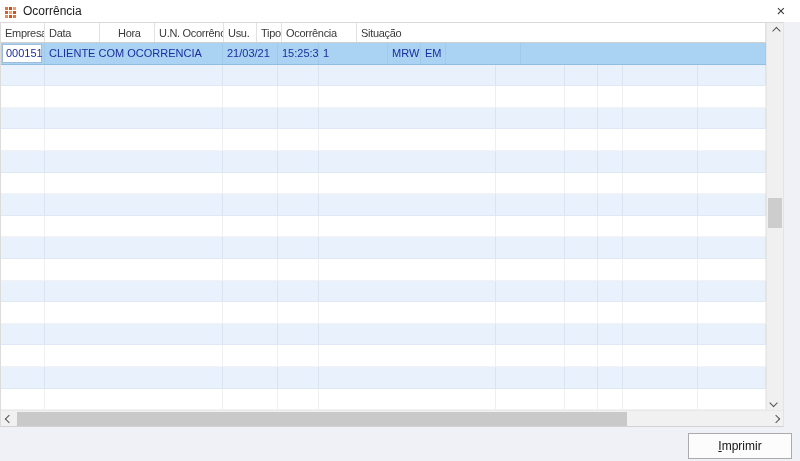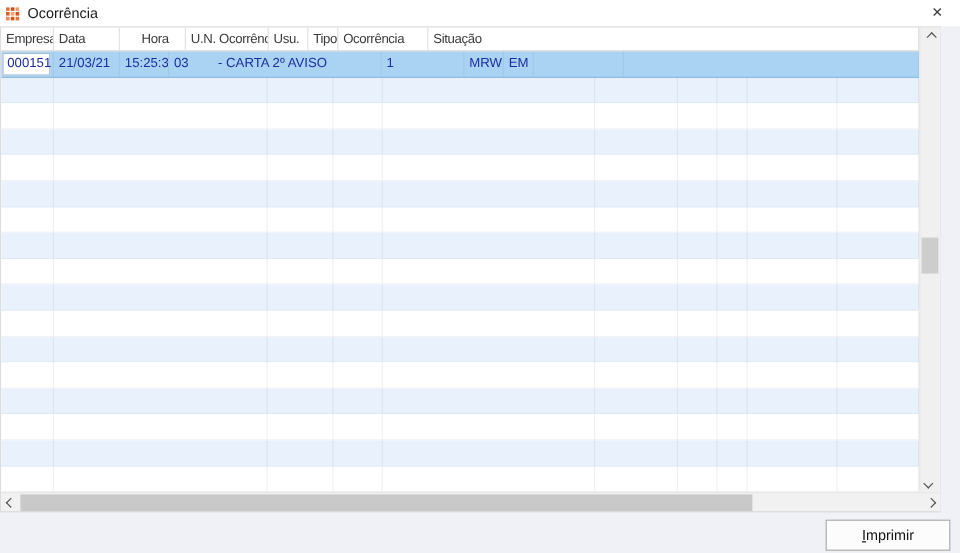--- a/index.html
+++ b/index.html
@@ -112,23 +112,23 @@
           <div class="hcell" style="width: 41px; margin-left: 14px;">Hora</div>
           <div class="hcell" style="width: 69px;">U.N. Ocorrência</div>
           <div class="hcell" style="width: 33px;">Usu.</div>
           <div class="hcell" style="width: 25px;">Tipo</div>
           <div class="hcell" style="width: 75px;">Ocorrência</div>
           <div class="hcell" style="width: 68px; flex: 1 1 0%;">Situação</div>
         </div>
       <div class="grid-rows">
           <div class="row selected">
             <div class="cell" style="width: 44px;"><div class="editor"><span class="caret"></span><span>000151</span></div></div>
+            <div class="cell" style="width: 178px;">CLIENTE COM OCORRENCIA</div>
             <div class="cell" style="width: 55px;">21/03/21</div>
             <div class="cell" style="width: 41px;">15:25:39</div>
-            <div class="cell" style="width: 177px;">03        - CARTA 2º AVISO</div>
             <div class="cell" style="width: 69px;">1</div>
             <div class="cell" style="width: 33px;">MRW</div>
             <div class="cell" style="width: 25px;">EM</div>
             <div class="cell" style="width: 75px;"></div>
             <div class="cell" style="width: 68px; flex: 1 1 0%;"></div>
           </div>
           <div class="row alt">
             <div class="cell" style="width: 44px;"></div>
             <div class="cell" style="width: 178px;"></div>
             <div class="cell" style="width: 55px;"></div>

